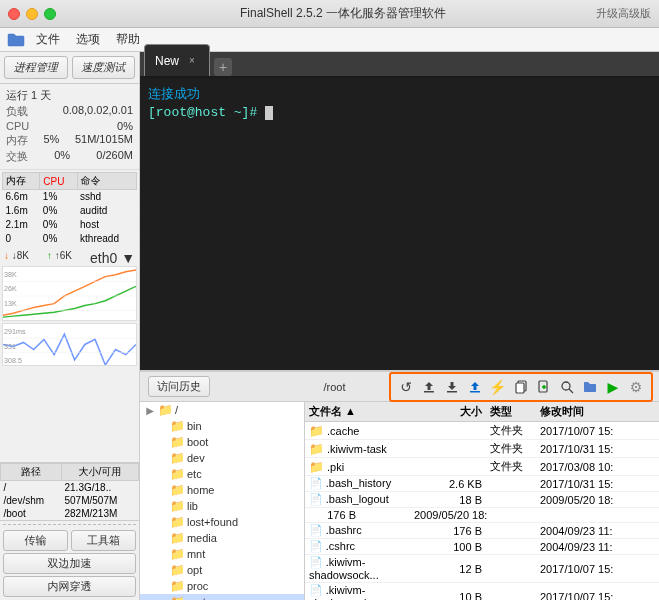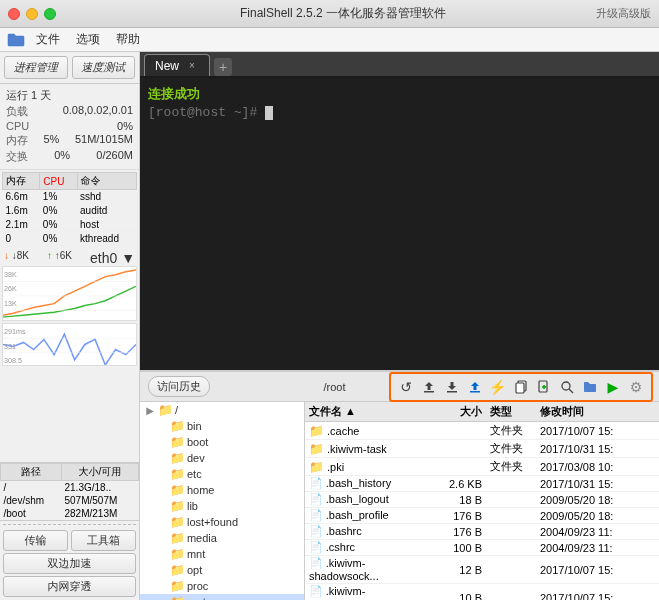--- a/index.html
+++ b/index.html
@@ -223,21 +223,21 @@
     
     #tabs-bar {
       height: 26px;
       background: #3c3c3c;
       display: flex;
       align-items: flex-end;
       padding: 0 4px;
       border-bottom: 2px solid #1a1a1a;
     }
     .tab {
-      height: 22px;
+      height: 32px;
       padding: 0 10px;
       display: flex;
       align-items: center;
       font-size: 12px;
       cursor: pointer;
       gap: 6px;
       border-radius: 4px 4px 0 0;
       background: #555;
       color: #ccc;
       border: 1px solid #666;
@@ -269,22 +269,22 @@
     #terminal {
       flex: 1;
       background: #1e1e1e;
       color: #cccccc;
       font-family: "Menlo", "Monaco", "Courier New", monospace;
       font-size: 13px;
       padding: 8px;
       overflow: hidden;
       line-height: 1.4;
     }
-    .term-success { color: #84cc16; font-weight: bold; }
-    .term-prompt { color: #737373; }
+    .term-success { color: #0ea5e9; font-weight: normal; }
+    .term-prompt { color: #5eead4; }
     .term-cursor { display: inline-block; width: 8px; height: 14px; background: #cccccc; vertical-align: text-bottom; animation: blink 1s infinite; }
     @keyframes blink { 0%,100%{opacity:1} 50%{opacity:0} }
 
     
     #bottom-panel {
       height: 230px;
       display: flex;
       flex-direction: column;
       background: #f5f5f5;
       border-top: 2px solid #ccc;
@@ -317,21 +317,21 @@
       display: flex;
       align-items: center;
       gap: 4px;
       padding: 0 4px;
     }
     .path-btn {
       padding: 2px 8px;
       font-size: 11px;
       background: linear-gradient(to bottom, #f8f8f8, #e8e8e8);
       border: 1px solid #bbb;
-      border-radius: 10px;
+      border-radius: 3px;
       cursor: pointer;
       color: #333;
     }
     .path-text {
       font-size: 11px;
       color: #333;
       flex: 1;
       text-align: center;
     }
 
@@ -773,21 +773,20 @@
       <span class="file-col-type"></span>
       <span class="file-col-date">2017/10/31 15:</span>
     </div>
               <div class="file-row">
       <span class="file-col-name"><span class="file-icon-file">📄</span>.bash_logout</span>
       <span class="file-col-size">18 B</span>
       <span class="file-col-type"></span>
       <span class="file-col-date">2009/05/20 18:</span>
     </div>
               <div class="file-row">
-      <span class="file-col-name"><span class="file-icon-file">📄</span>.bash_profile</span>
       <span class="file-col-size">176 B</span>
       <span class="file-col-type"></span>
       <span class="file-col-date">2009/05/20 18:</span>
     </div>
               <div class="file-row">
       <span class="file-col-name"><span class="file-icon-file">📄</span>.bashrc</span>
       <span class="file-col-size">176 B</span>
       <span class="file-col-type"></span>
       <span class="file-col-date">2004/09/23 11:</span>
     </div>

